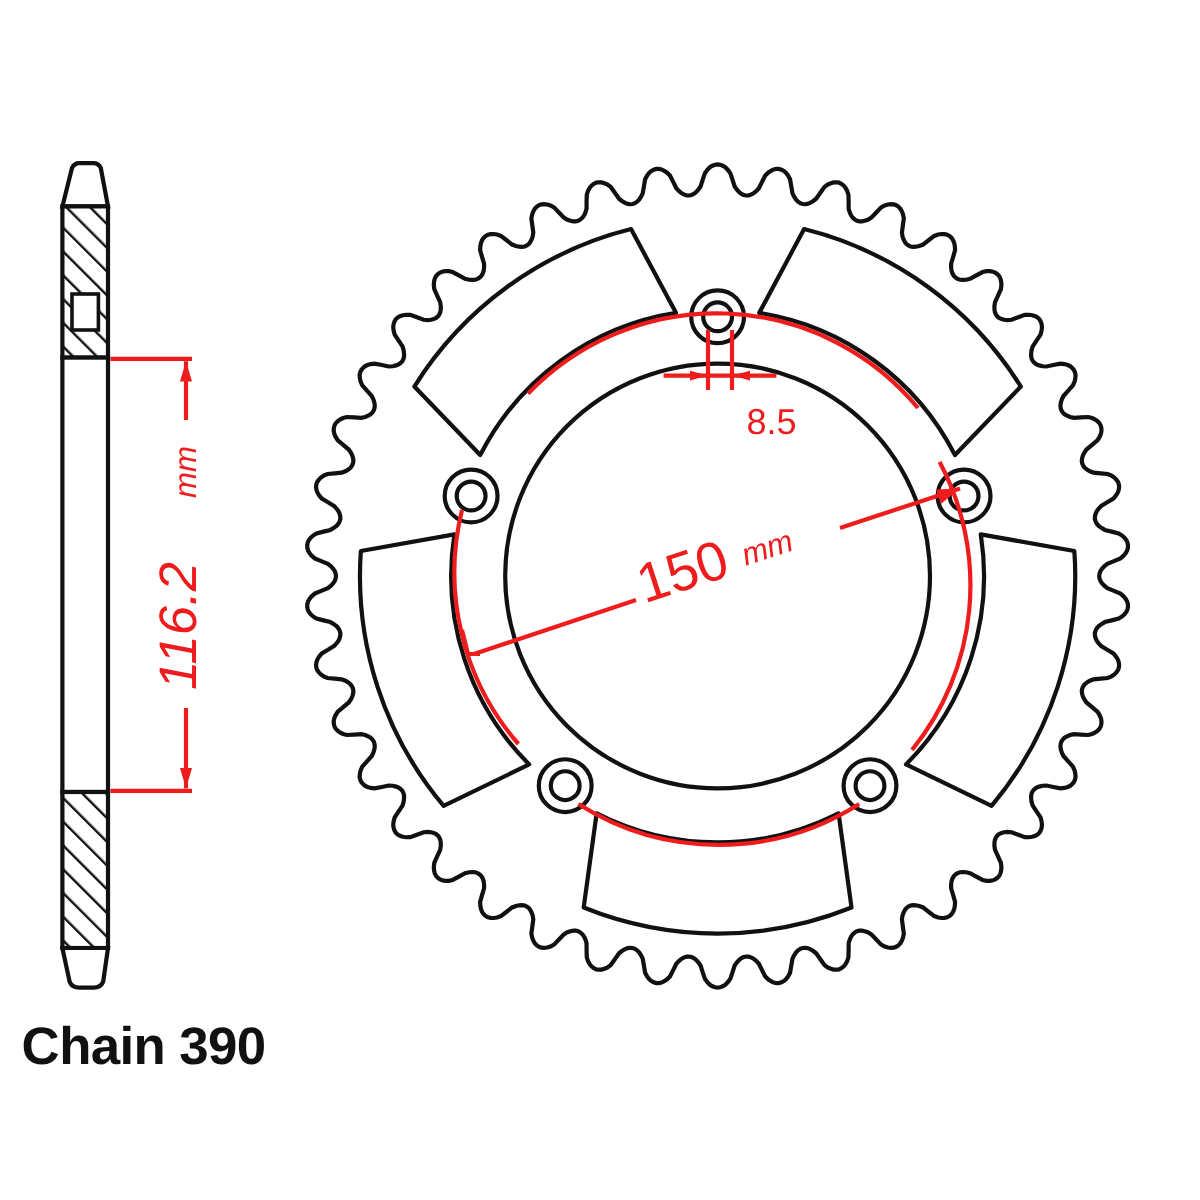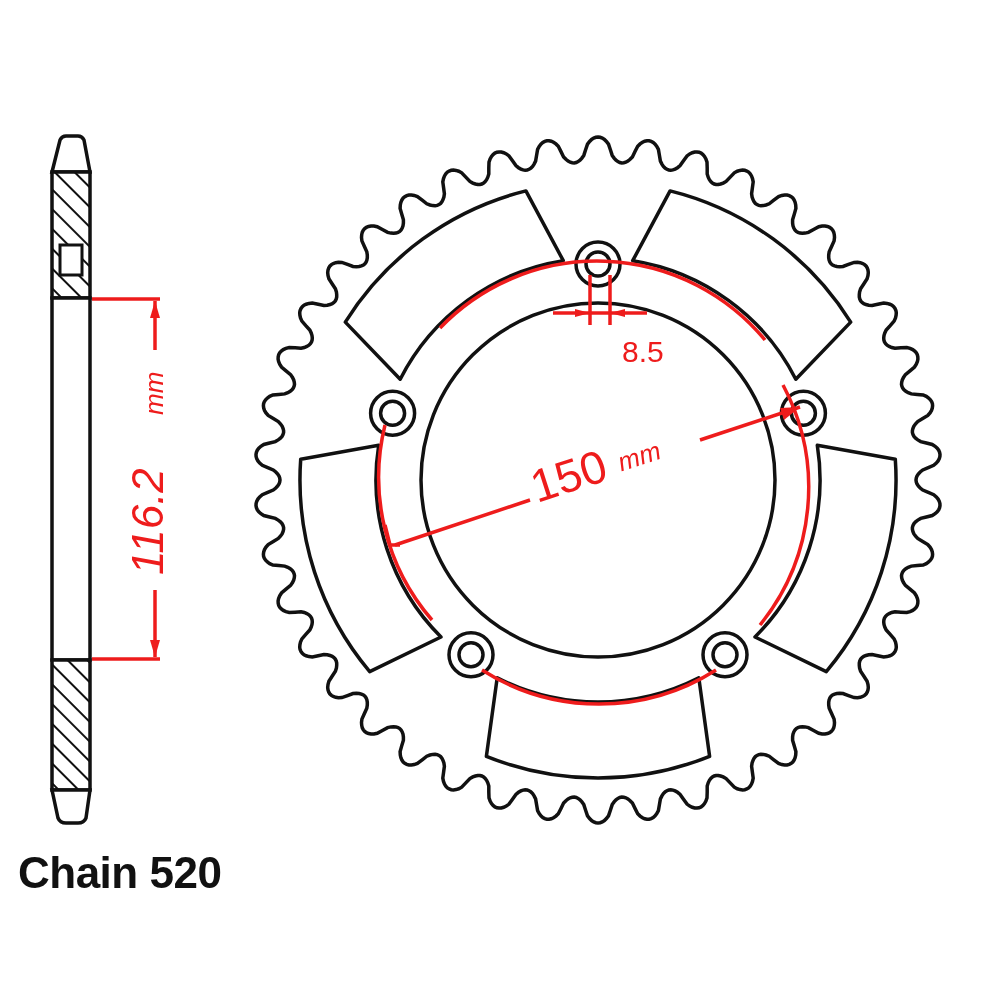--- a/index.html
+++ b/index.html
@@ -90,13 +90,13 @@
     <polygon points="590,313 575,309 575,317" fill="#ee1c1c" stroke="none"></polygon>
     <polygon points="610,313 625,309 625,317" fill="#ee1c1c" stroke="none"></polygon>
   </g>
   <text class="lbl" x="622" y="362" font-size="30" fill="#ee1c1c">8.5</text>
   <g transform="translate(537,503) rotate(-18)">
     <text class="lbl" x="0" y="0" font-size="46" fill="#ee1c1c">150</text>
     <text class="lbl" x="90" y="-4" font-size="26" fill="#ee1c1c" font-style="italic">mm</text>
   </g>
 </svg>
 
-<div class="caption">Chain 520</div>
+<div class="caption">Chain 390</div>
 
 </body></html>

